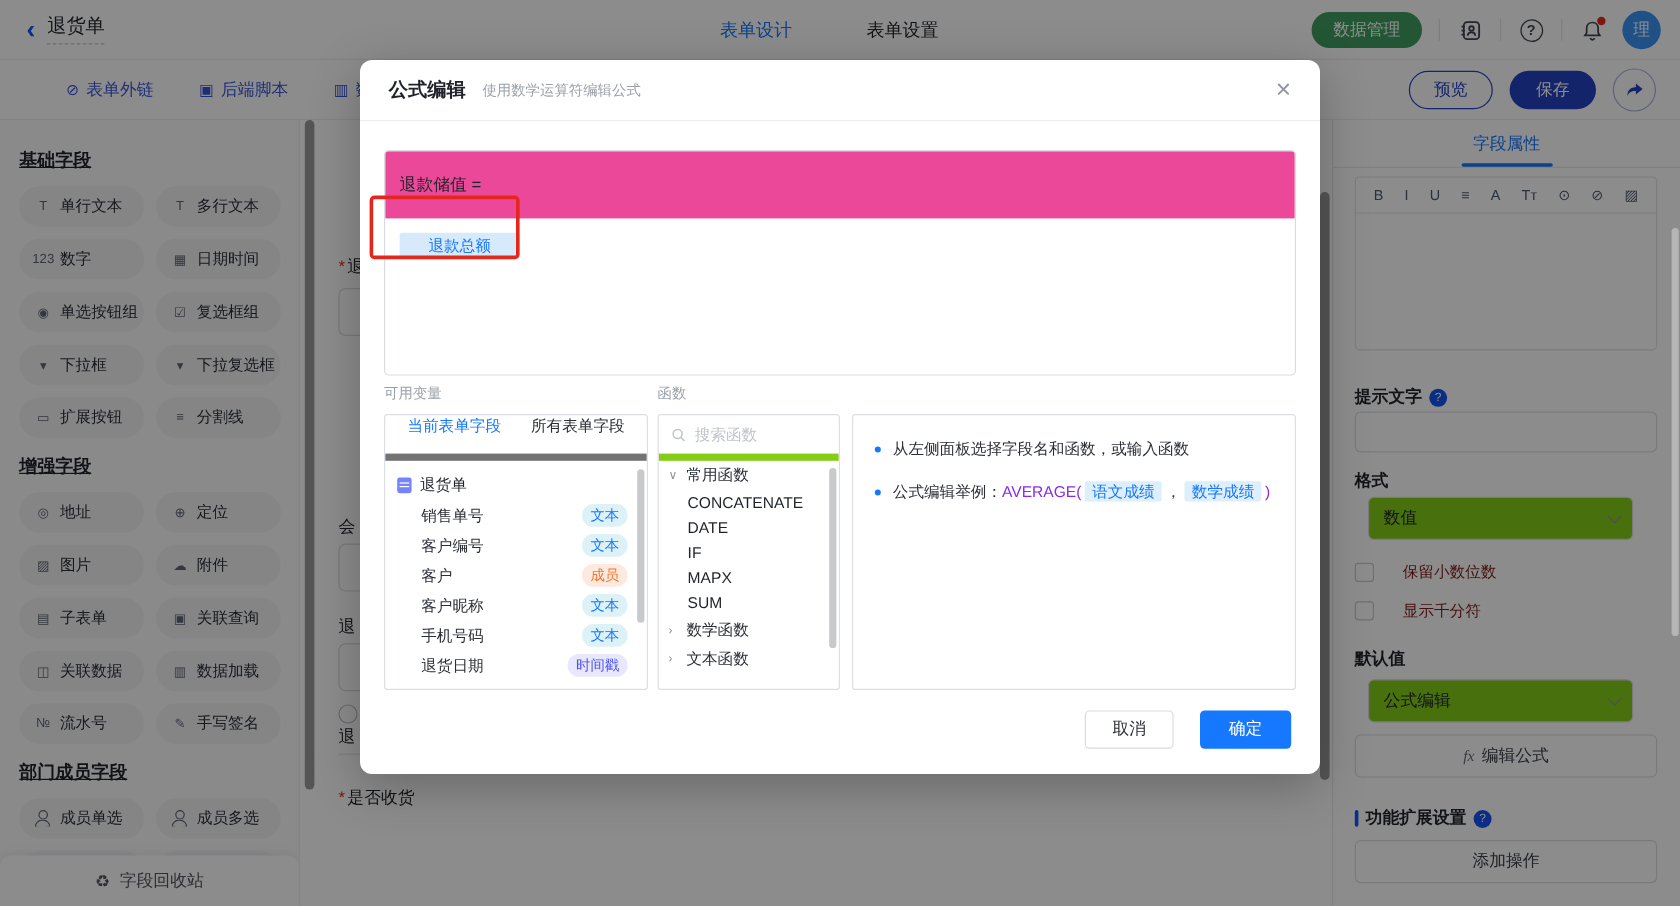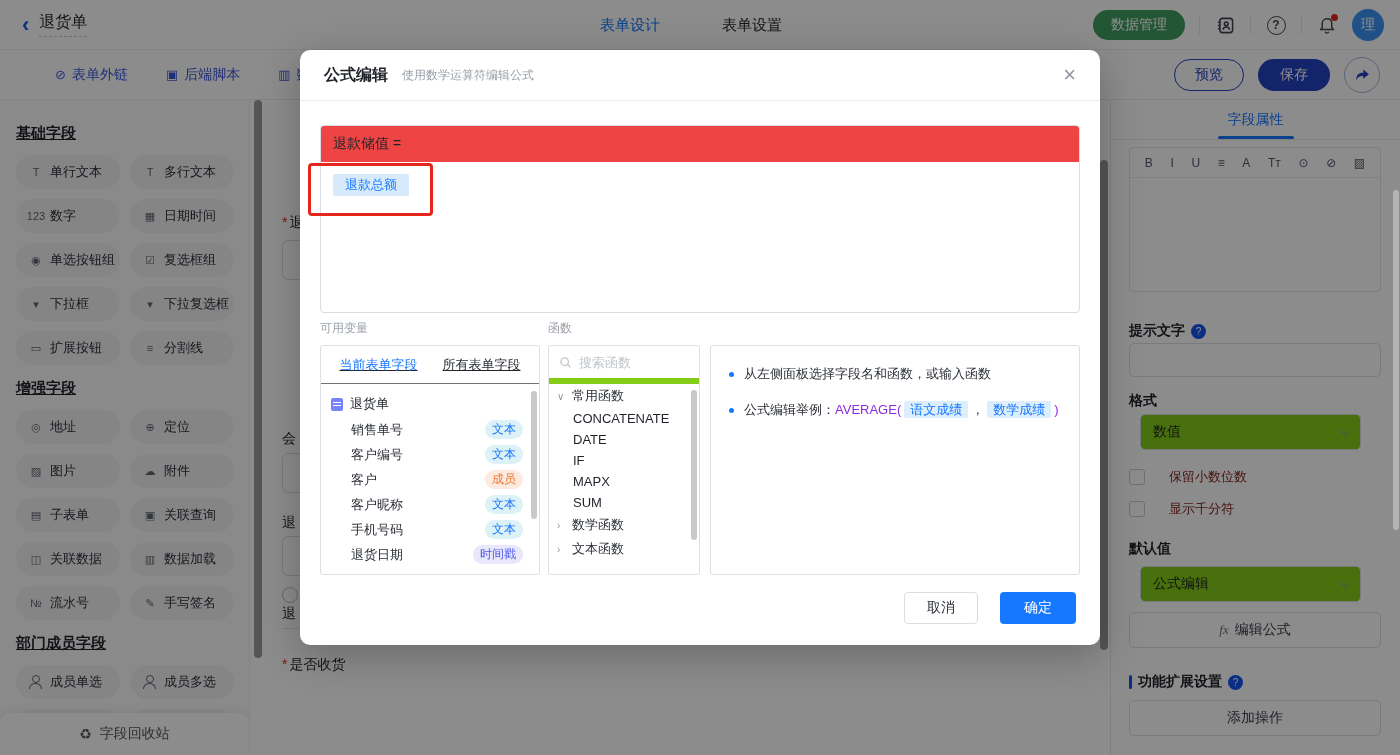--- a/index.html
+++ b/index.html
@@ -81,28 +81,28 @@
   .win-scroll { position:absolute; right:1px; top:190px; width:6px; height:340px; background:#b5b5b5; border-radius:3px; z-index:95; }
 
   
   .overlay { position:absolute; inset:0; background:rgba(0,0,0,0.45); z-index:50; }
   .modal { position:absolute; left:300px; top:50px; width:800px; height:595px; background:#fff; border-radius:10px; box-shadow:0 10px 40px rgba(0,0,0,.25); z-index:100; }
   .m-header { height:51px; display:flex; align-items:center; padding:0 24px; border-bottom:1px solid #ededf0; }
   .m-title { font-size:16px; font-weight:bold; color:#1f2329; }
   .m-sub { font-size:12px; color:#9aa0a8; margin-left:14px; }
   .m-close { margin-left:auto; font-size:22px; color:#8f959e; cursor:pointer; line-height:1; }
   .formula-box { position:absolute; left:20px; top:75px; width:760px; height:188px; border:1px solid #d9dce1; border-radius:4px; overflow:hidden; }
-  .formula-strip { height:36px; background:#ef4444; display:flex; align-items:center; padding:16px 12px; font-size:14px; color:#1f2329; }
+  .formula-strip { height:56px; background:#ec4899; display:flex; align-items:center; padding:16px 12px; font-size:14px; color:#1f2329; }
   .formula-body { padding:12px; }
-  .token { display:inline-block; background:#d6eafc; color:#1677ff; font-size:13px; padding:2px 12px; border-radius:2px; cursor:pointer; }
+  .token { display:inline-block; background:#d6eafc; color:#1677ff; font-size:13px; padding:2px 24px; border-radius:2px; cursor:pointer; }
   .annotation { position:absolute; left:308px; top:163px; width:125px; height:53px; border:3px solid #e5261c; border-radius:4px; z-index:110; pointer-events:none; }
   .m-sec-label { position:absolute; top:270px; font-size:12px; color:#9aa0a8; }
   .panel { position:absolute; top:295px; height:230px; border:1px solid #dcdfe4; border-radius:3px; background:#fff; overflow:hidden; }
   .vars { left:20px; width:220px; }
-  .vars-tabs { height:38px; border-bottom:1px solid #737373; display:flex; align-items:center; justify-content:space-around; padding:0 6px;text-decoration:underline; }
+  .vars-tabs { height:38px; border-bottom:6px solid #737373; display:flex; align-items:flex-start; justify-content:space-around; padding:0 6px; }
   .v-tab { font-size:13px; color:#2b2f36; cursor:pointer; }
   .v-tab.active { color:#1677ff; }
   .tree { padding:7px 0 0 0; position:relative; }
   .tree-root { display:flex; align-items:center; gap:7px; padding:4px 10px; font-size:13px; }
   .doc-ic { width:12px; height:13px; background:#7584fa; border-radius:2px; position:relative; flex:none; }
   .doc-ic::after { content:""; position:absolute; left:2px; top:4px; width:8px; height:1.5px; background:#fff; box-shadow:0 3px 0 #fff; }
   .tree-row { display:flex; align-items:center; justify-content:space-between; padding:3px 16px 3px 30px; font-size:13px; color:#2b2f36; cursor:pointer; }
   .type-pill { font-size:12px; height:19px; display:flex; align-items:center; padding:0 7px; border-radius:10px; }
   .t-text { background:#ddf2f6; color:#1677ff; }
   .t-member { background:#fdeadf; color:#f27635; }

